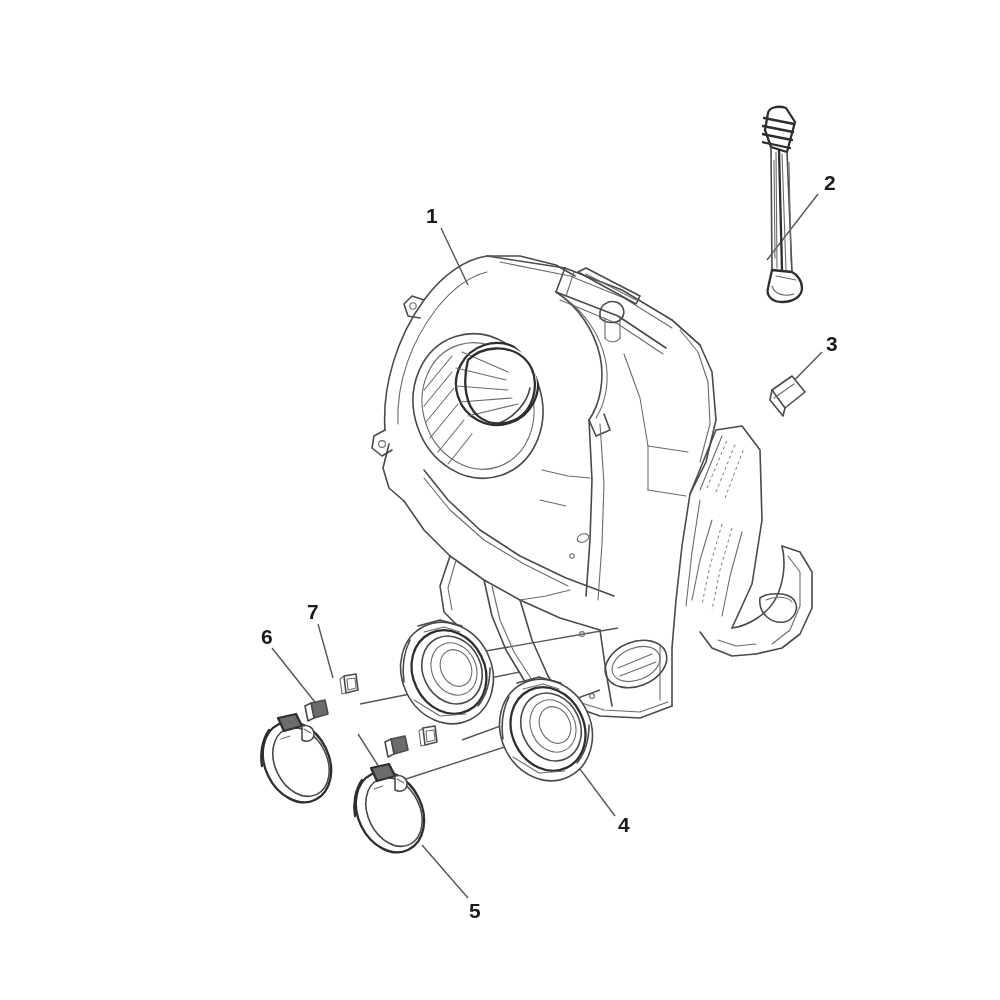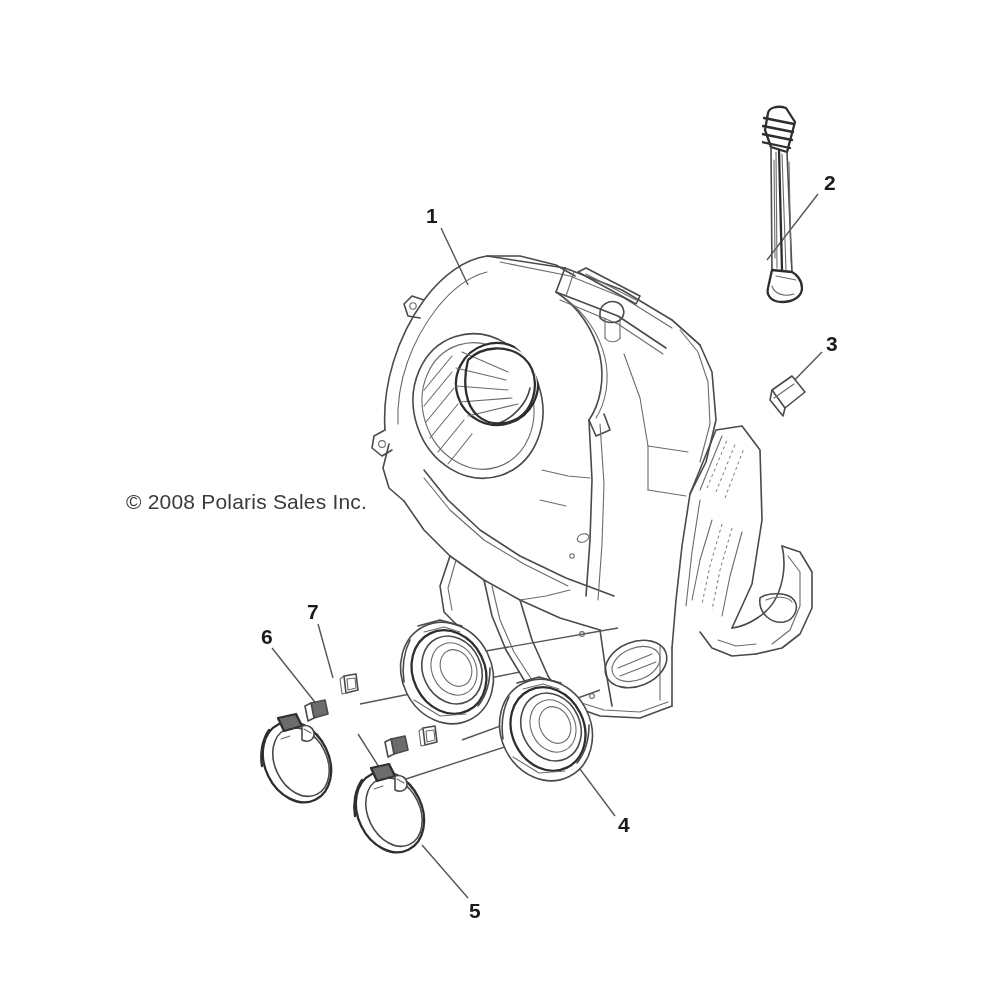--- a/index.html
+++ b/index.html
@@ -312,21 +312,20 @@
       <path class="lnH" d="M362 780 C355 790 353 804 355 816"></path>
       <path class="lnH fillGy" d="M371 768 L389 764 L395 776 L377 781 Z"></path>
       <path class="lnT" d="M374 769 L380 779 M380 767 L386 778 M386 766 L391 776"></path>
       <path class="ln fillW" d="M395 776 C401 774 407 778 407 784 C407 790 401 793 395 790 Z"></path>
       <path class="lnT" d="M397 779 L404 783"></path>
       <path class="lnT" d="M374 789 L383 786"></path>
     </g>
 
   </svg>
 
-  <div class="copyright">© 2008 Polaris Sales Inc.</div>
 
   <div class="callout c1">1</div>
   <div class="callout c2">2</div>
   <div class="callout c3">3</div>
   <div class="callout c4">4</div>
   <div class="callout c5">5</div>
   <div class="callout c6">6</div>
   <div class="callout c7">7</div>
 
 </div>

